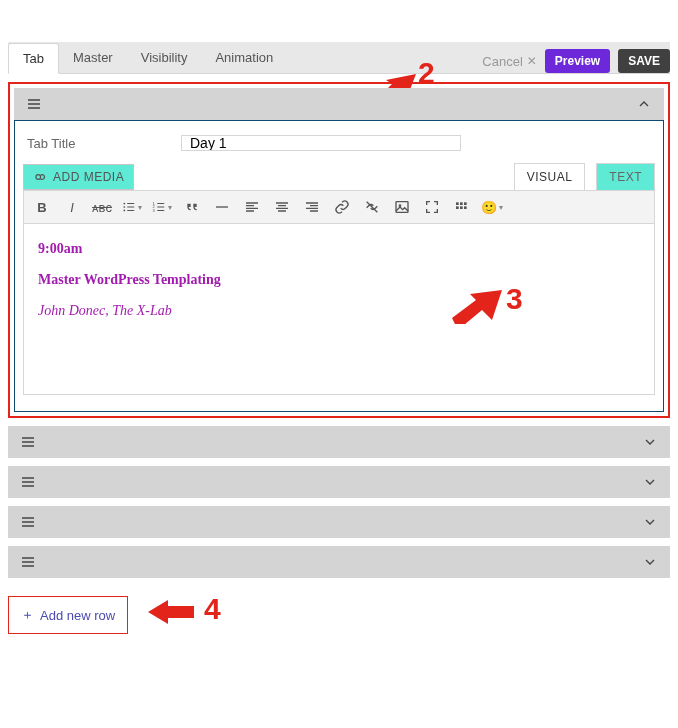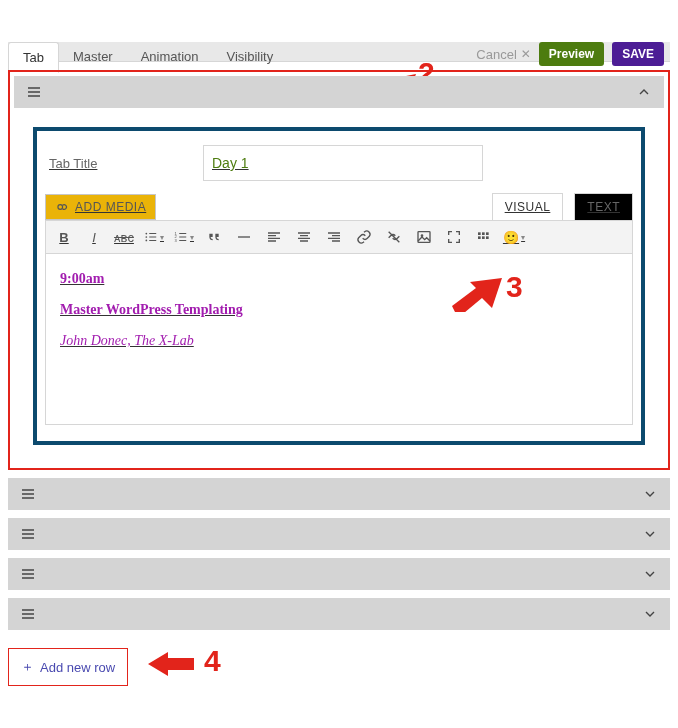--- a/index.html
+++ b/index.html
@@ -9,25 +9,25 @@
     font-size: 13px;
     color: #333;
     background: #fff;
     width: 678px;
   }
   .canvas { padding: 0 8px 12px 8px; }
 
   
   .topbar {
     display: flex;
-    align-items: flex-start;
+    align-items: flex-end;
     border-bottom: 1px solid #d6d6d6;
     background: #e8e8e8;
     margin-top: 42px;
-    height: 20px;
+    height: 32px;
   }
   .tabset { display: flex; }
   .topbar .tab {
     padding: 7px 14px;
     color: #555;
     cursor: pointer;
     font-size: 13px;
   }
   .topbar .tab.active {
     background: #fff;
@@ -35,42 +35,41 @@
     border-bottom-color: #fff;
     margin-bottom: -1px;
     border-radius: 3px 3px 0 0;
     color: #333;
   }
   .topbar-right {
     margin-left: auto;
     display: flex;
     align-items: center;
     gap: 8px;
-    padding-right: 6px;
   }
   .cancel-link {
     color: #999;
     font-size: 13px;
     display: flex;
     align-items: center;
     gap: 4px;
     cursor: pointer;
   }
   .cancel-link .x { font-size: 12px; }
   .btn {
     border: none;
     border-radius: 3px;
     padding: 5px 10px;
     font-size: 12px;
     font-weight: 600;
     cursor: pointer;
     color: #fff;
   }
-  .btn-preview { background: #4d7c0f; }
-  .btn-save { background: #4c1d95; }
+  .btn-preview { background: #6d28d9; }
+  .btn-save { background: #404040; }
 
   
   .highlight-red { border: 2px solid #e2241b; }
   .annot {
     position: absolute;
     color: #e2241b;
     font-weight: 800;
     font-size: 30px;
     font-family: Arial, sans-serif;
     pointer-events: none;
@@ -99,74 +98,73 @@
   
   .panel-wrap {
     padding: 4px;
     margin-top: 8px;
     position: relative;
   }
   .panel {
     background: #fff;
   }
   .panel-inner {
-    border: 4px solid #0c4a6e;
-    margin: 19px;
+    border: 1px solid #0c4a6e;
+    margin: 0;
     padding-bottom: 8px;
-    text-decoration: underline;
   }
 
   .field-row {
     display: flex;
     align-items: center;
     padding: 14px 12px 4px 12px;
     gap: 14px;
   }
   .field-label {
     width: 140px;
     color: #666;
     font-size: 13px;
   }
   .field-input {
     flex: 0 0 280px;
-    height: 36px;
+    height: 16px;
     border: 1px solid #d6d6d6;
     padding: 0 8px;
     font-size: 14px;
-    color: #4d7c0f;
+    color: #000000;
   }
 
   
   .editor-box { margin: 8px; }
   .editor-top {
     display: flex;
     align-items: flex-end;
     justify-content: space-between;
   }
   .add-media {
     border: 1px solid #c6c6c6;
-    background: #eab308;
+    background: #5eead4;
     padding: 5px 9px;
     font-size: 12px;
     letter-spacing: .5px;
     color: #555;
     display: inline-flex;
     align-items: center;
     gap: 6px;
     cursor: pointer;
   }
   .add-media svg { width: 14px; height: 14px; }
   .ed-tabs { display: flex; gap: 11px; }
   .ed-tab {
     border: 1px solid #d6d6d6;
     border-bottom: none;
     padding: 6px 12px;
     font-size: 12px;
     letter-spacing: .5px;
-    background: #000000;
+    background: #5eead4;
     color: #666;
     cursor: pointer;
   }
   .ed-tab.active { background: #fff; color: #333; }
   .ed-toolbar {
     border: 1px solid #d6d6d6;
     background: #f3f3f3;
     display: flex;
     flex-wrap: wrap;
     align-items: center;
@@ -238,22 +236,22 @@
   <div class="arrow" style="top:32px; left:372px;">
     <svg width="44" height="30" viewBox="0 0 44 30">
         <polygon points="0,30 20,10 14,6 44,0 34,26 26,18 6,38" fill="#e2241b"></polygon>
       </svg>
   </div>
 
   <div class="topbar">
     <div class="tabset">
       <div class="tab active">Tab</div>
       <div class="tab">Master</div>
+      <div class="tab">Visibility</div>
       <div class="tab">Animation</div>
-      <div class="tab">Visibility</div>
     </div>
     <div class="topbar-right">
       <div class="cancel-link">
         <span>Cancel</span>
         <span class="x">✕</span>
       </div>
       <button class="btn btn-preview">Preview</button>
       <button class="btn btn-save">SAVE</button>
     </div>
   </div>

